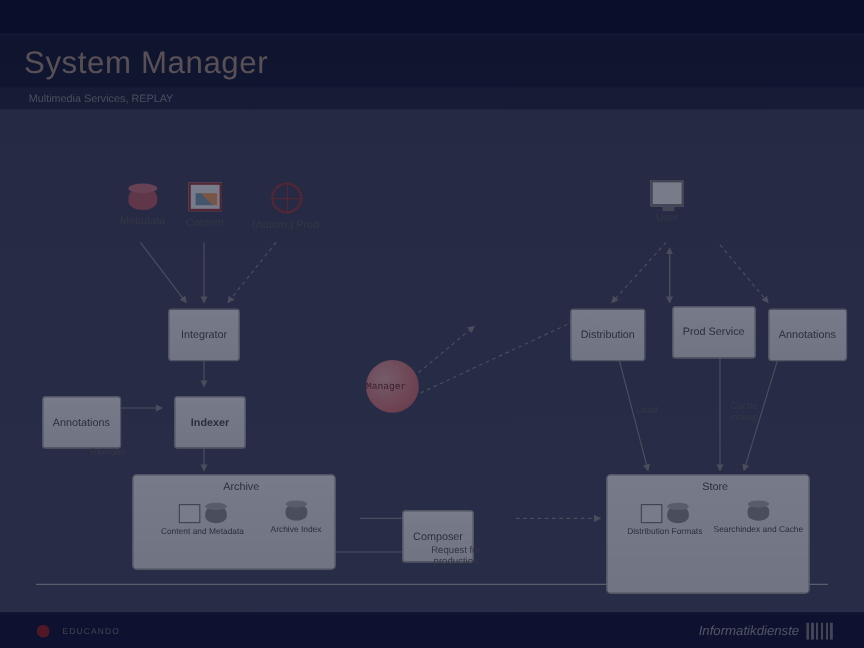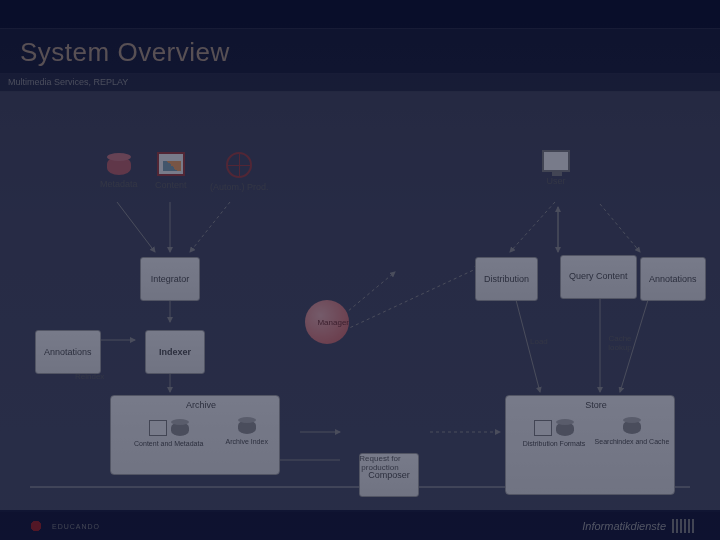--- a/index.html
+++ b/index.html
@@ -41,21 +41,21 @@
     top: 74px;
     left: 0;
     right: 0;
     height: 18px;
     background: rgba(200,200,200,0.15);
     border-bottom: 1px solid rgba(180,180,180,0.2);
   }
   .subtitle {
     font-size: 9px;
     color: #999;
-    padding: 3px 0 0 8px;
+    padding: 3px 0 0 24px;
   }
   .canvas {
     position: absolute;
     top: 92px;
     left: 0;
     right: 0;
     bottom: 30px;
     background: rgba(245,245,245,0.25);
   }
   .node {
@@ -85,23 +85,24 @@
     padding-top: 4px;
     padding-left: 12px;
   }
   .circle {
     width: 44px;
     height: 44px;
     border-radius: 50%;
     background: radial-gradient(circle at 35% 35%, #f6b8b8, #d66);
     display: flex;
     align-items: center;
-    justify-content: flex-end;
+    justify-content: flex-start;
     font-size: 8px;
     color: #733;
+    font-family: Liberation Mono, monospace;
   }
   .cyl {
     width: 24px;
     height: 18px;
     background: #c9686f;
     border-radius: 50%/40%;
     margin: 0 auto;
     position: relative;
   }
   .cyl:before {
@@ -240,21 +241,21 @@
   .stripes {
     width: 22px; height: 14px;
     background: repeating-linear-gradient(90deg, #888 0 2px, transparent 2px 4px);
   }
   .small-label { font-size: 8px; color:#666; position:absolute; }
 </style>
 </head>
 <body>
 
 <div class="header-bar">
-  <div class="title">System Overview</div>
+  <div class="title">System Manager</div>
 </div>
 <div class="subtitle-bar">
   <div class="subtitle">Multimedia Services, REPLAY</div>
 </div>
 
 <div class="canvas">
 
   <svg class="arrows" viewBox="0 0 720 418">
     <defs>
       <marker id="ah" markerWidth="6" markerHeight="6" refX="5" refY="3" orient="auto">
@@ -301,21 +302,21 @@
     <span class="label-under">User</span>
   </div>
 
   <div class="node" style="left:140px; top:165px;">
     <div class="box">Integrator</div>
   </div>
   <div class="node" style="left:475px; top:165px;text-decoration:underline;">
     <div class="box">Distribution</div>
   </div>
   <div class="node" style="left:560px; top:163px;">
-    <div class="box" style="line-height:1.1;">Query Content</div>
+    <div class="box" style="line-height:1.1;">Prod Service</div>
   </div>
   <div class="node" style="left:640px; top:165px;">
     <div class="box">Annotations</div>
   </div>
 
   <div class="node" style="left:305px; top:208px;">
     <div class="circle">
       <span>Manager</span>
     </div>
   </div>
@@ -337,21 +338,21 @@
         <div><span class="cube"></span><span class="small-cyl"></span></div>
         <div style="font-size:7px; line-height:1; margin-top:2px;">Content and Metadata</div>
       </div>
       <div style="text-align:center;">
         <div><span class="small-cyl"></span></div>
         <div style="font-size:7px; line-height:1; margin-top:2px;">Archive Index</div>
       </div>
     </div>
   </div>
 
-  <div class="node" style="left:359px; top:333px;margin-top:28px;">
+  <div class="node" style="left:335px; top:333px;">
     <div class="box">Composer</div>
   </div>
   <div class="small-label" style="left:345px; top:362px; text-align:center; width:70px;">Request for production</div>
 
   <div class="big-box" style="left:505px; top:303px; width:170px; height:100px;">
     <span>Store</span>
     <div style="display:flex; justify-content:space-around; margin-top:4px;">
       <div style="text-align:center;">
         <div><span class="cube"></span><span class="small-cyl"></span></div>
         <div style="font-size:7px; line-height:1; margin-top:2px;">Distribution Formats</div>

